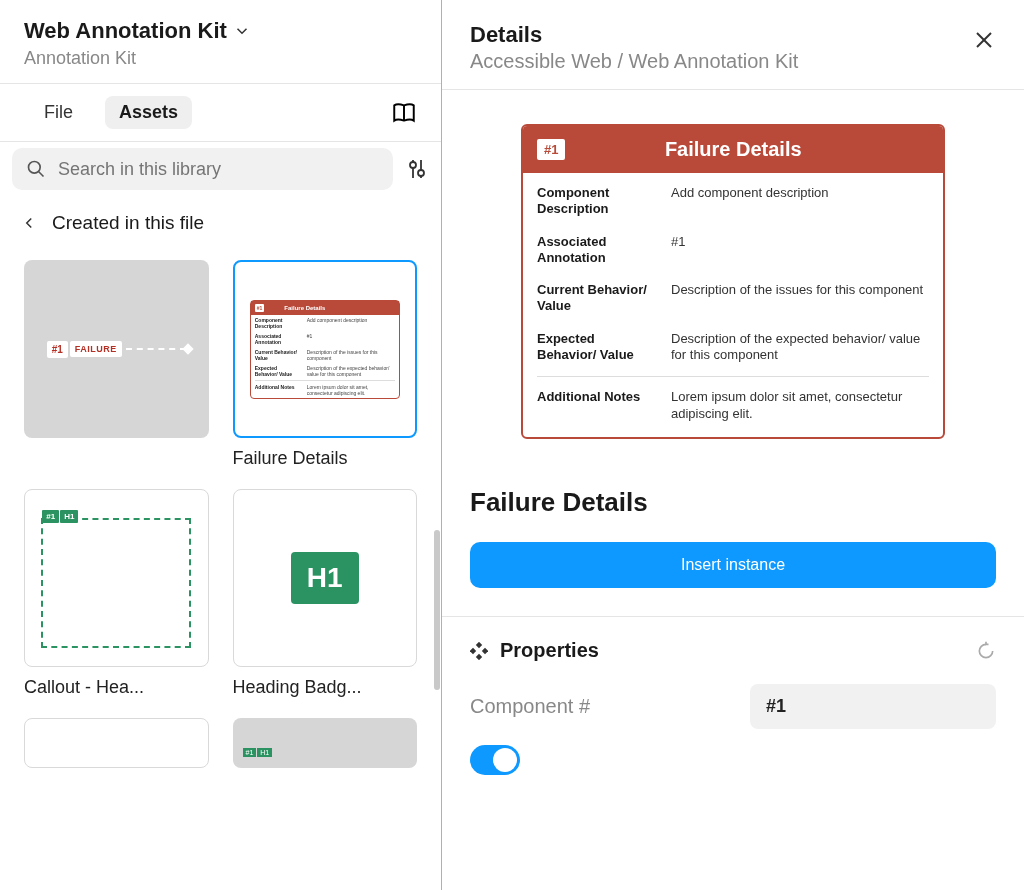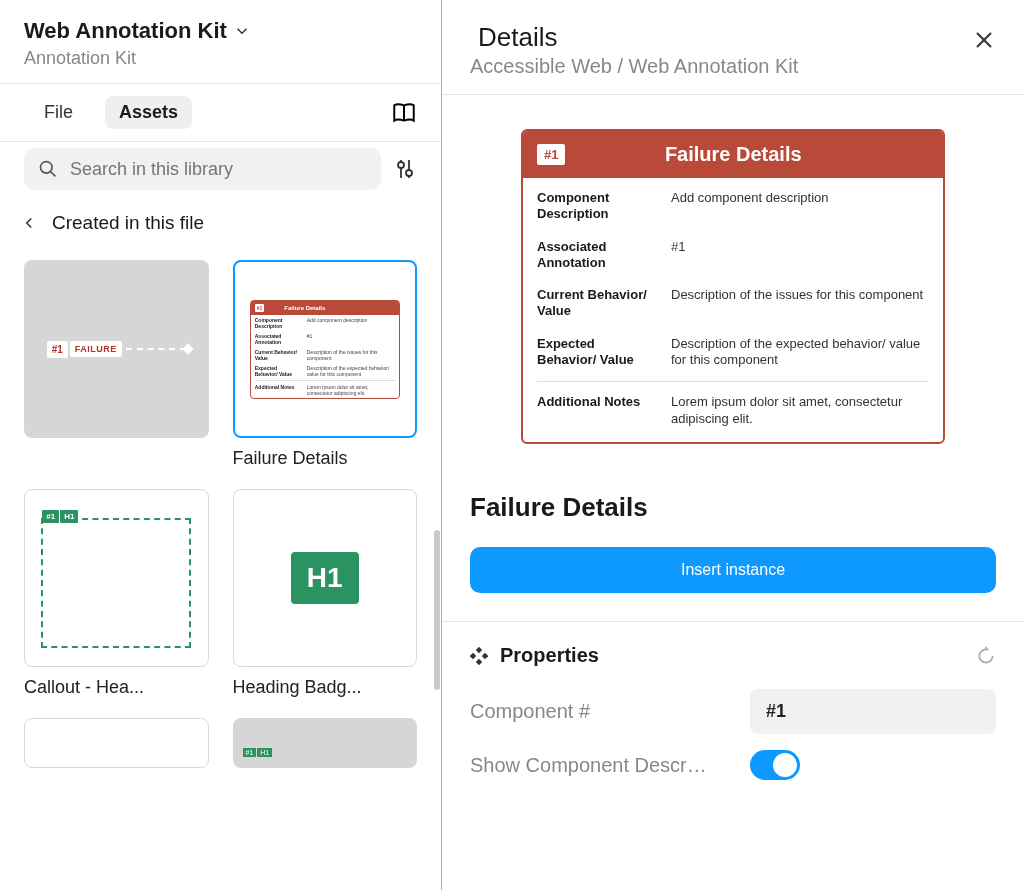--- a/index.html
+++ b/index.html
@@ -52,21 +52,21 @@
       border-radius: 8px;
       cursor: pointer;
     }
     .lp-tab.inactive { color: #333; }
     .lp-tab.active { background: #efefef; font-weight: 600; }
     .lp-tabs-spacer { flex: 1; }
     .book-icon { width: 26px; height: 26px; stroke: #000; stroke-width: 1.8; fill: none; }
     .lp-search-row {
       display: flex;
       align-items: center;
-      padding: 6px 24px 8px;
+      padding: 6px 12px 8px;
       gap: 12px;
     }
     .search-box {
       flex: 1;
       background: #f1f1f1;
       border-radius: 10px;
       display: flex;
       align-items: center;
       padding: 10px 14px;
       gap: 12px;
@@ -166,21 +166,21 @@
       display: flex;
       flex-direction: column;
     }
     .rp-header {
       display: flex;
       align-items: flex-start;
       padding: 22px 28px 16px;
       gap: 12px;
     }
     .rp-header-col { flex: 1; }
-    .rp-title { font-size: 26px; font-weight: 400; margin-left: 8px; }
+    .rp-title { font-size: 22px; font-weight: 700; }
     .rp-breadcrumb {
       font-size: 20px; color: #888; margin-top: 2px;
     }
     .close-icon { width: 24px; height: 24px; stroke: #333; stroke-width: 2; fill: none; cursor:pointer; margin-top:6px; }
     .rp-divider { height: 1px; background: #e5e5e5; }
     .rp-body { flex:1; overflow-y:auto; position:relative; }
     .preview-area {
       display: flex; justify-content: center; padding: 34px 0 30px;
     }
     .failure-card {
@@ -440,18 +440,17 @@
           <polyline points="12 1 12 4 15 4" fill="none"></polyline>
       </svg>
     </div>
 
     <div class="prop-row">
       <span class="prop-label">Component #</span>
       <input class="prop-input" value="#1" style="">
     </div>
 
     <div class="prop-row">
-      <span class="prop-label">Show Component Descr…</span>
       <div class="toggle"></div>
     </div>
 
   </div>
 </div>
 
 </body></html>

